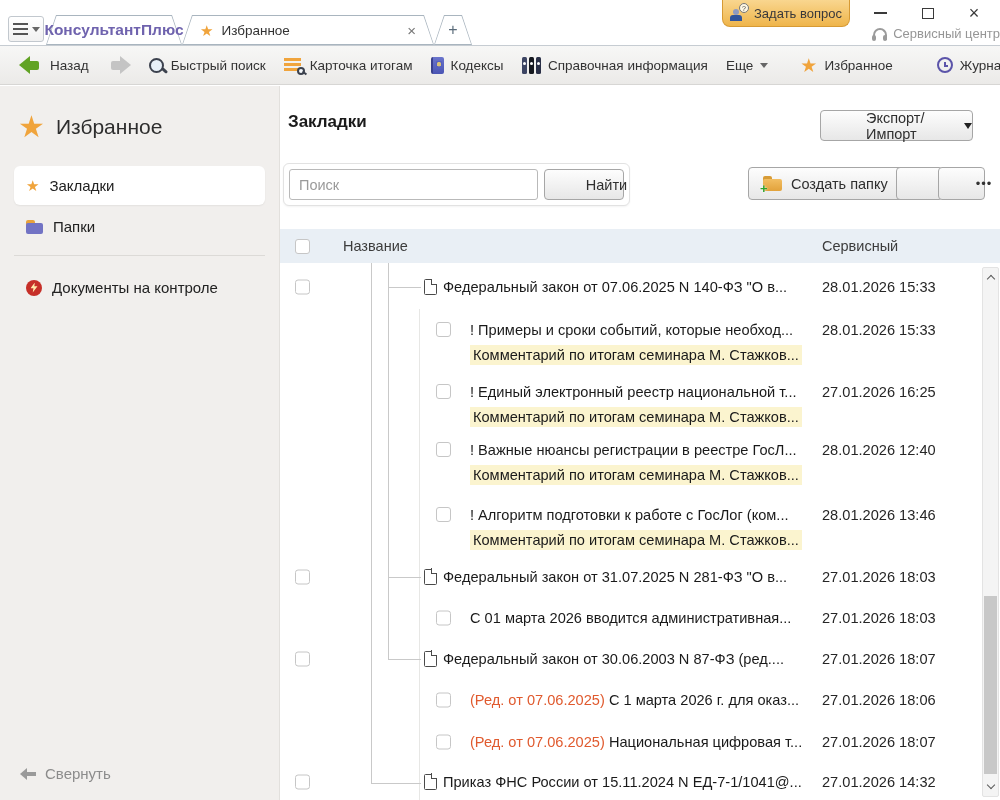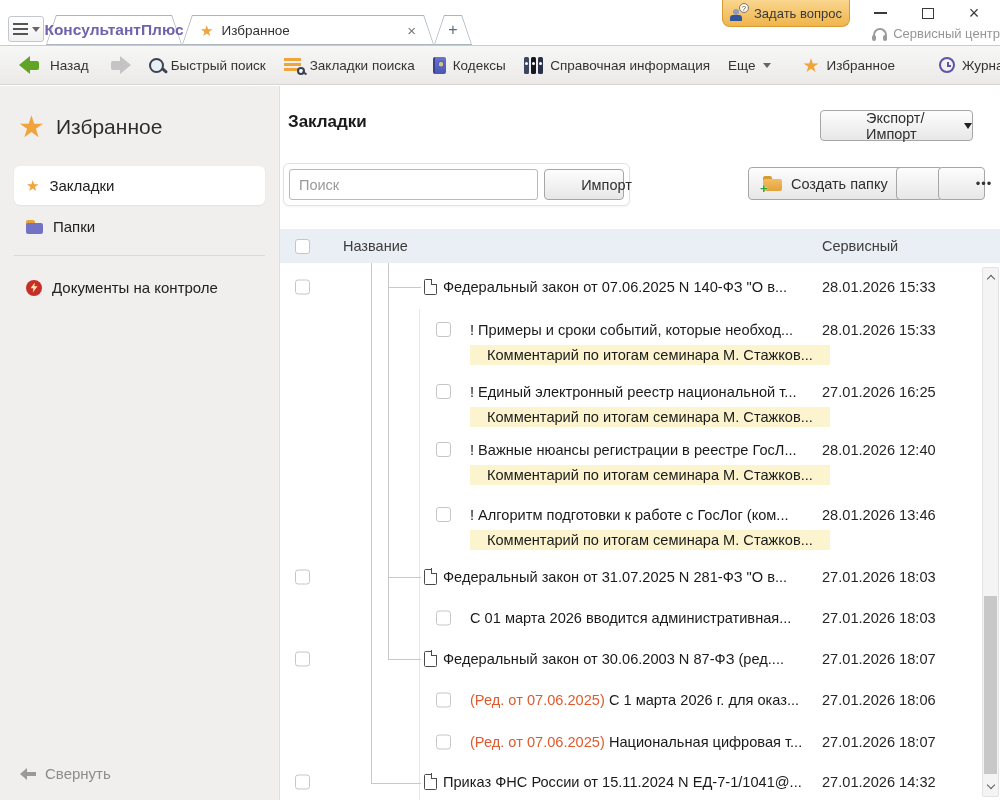--- a/index.html
+++ b/index.html
@@ -212,21 +212,21 @@
     width:13px; height:16px; border:1.4px solid #4A4A4A; border-radius:1.5px; background:#fff; }
   .dicon::after { content:''; position:absolute; top:-1.4px; right:-1.4px; width:5px;
     height:5px; background:#fff; border-left:1.4px solid #4A4A4A;
     border-bottom:1.4px solid #4A4A4A; }
   .row .title { position:absolute; font-size:14.6px; color:#1A1A1A; white-space:nowrap;
     line-height:20px; }
   .doc .title { left:163px; top:50%; transform:translateY(-50%); }
   .bm .title { left:190px; top:50%; transform:translateY(-50%); }
   .bm.two .title { top:9px; transform:none; }
   .prefix { color:#E05A2E; }
-  .sub { position:absolute; left:190px; top:34px; background:#FBF4CF; padding:0 17px;
+  .sub { position:absolute; left:190px; top:34px; background:#FBF4CF; padding:0 3px;
     font-size:14.6px; color:#1A1A1A; white-space:nowrap; line-height:20px; }
   .row .date { position:absolute; left:542px; font-size:14.6px; color:#262626;
     white-space:nowrap; line-height:20px; top:50%; transform:translateY(-50%); }
   .bm.two .date { top:9px; transform:none; }
 
   
   #vscroll { position:absolute; top:181px; right:1px; width:17px; bottom:3px;
     background:#F4F4F4; border:1px solid #E3E3E3; border-radius:2px; }
   .chev { position:absolute; left:4.5px; width:6px; height:6px;
     border-left:1.6px solid #5A5A5A; border-top:1.6px solid #5A5A5A; }
@@ -297,21 +297,21 @@
       <span class="nav-arrow nav-fwd"></span>
     </div>
     <div class="tbtn">
       <span class="mag"></span>
       <span>Быстрый поиск</span>
     </div>
     <div class="tbtn">
       <span class="card-ic">
           <span class="mini-mag"></span>
         </span>
-      <span>Закладки поиска</span>
+      <span>Карточка итогам</span>
     </div>
     <div class="tbtn">
       <span class="book-ic"></span>
       <span>Кодексы</span>
     </div>
     <div class="tbtn">
       <span class="bind-ic">
         <span class="bind-1"></span>
           <span class="bind-2"></span>
           <span class="bind-3"></span>
@@ -365,21 +365,21 @@
     <div id="page-title">Закладки</div>
 
     <div id="export-btn" class="btn">
       <span>Экспорт/Импорт</span>
       <span class="caret-dn-sm"></span>
     </div>
 
     <div id="search-wrap">
       <input id="search-input" placeholder="Поиск" style="">
       <div id="find-btn" class="btn">
-        <span>Импорт</span>
+        <span>Найти</span>
       </div>
     </div>
 
     <div id="create-folder-btn" class="btn">
       <span class="nfolder">
           <span class="plus-green"></span>
         </span>
       <span>Создать папку</span>
     </div>
     <div id="trash-btn" class="btn">

